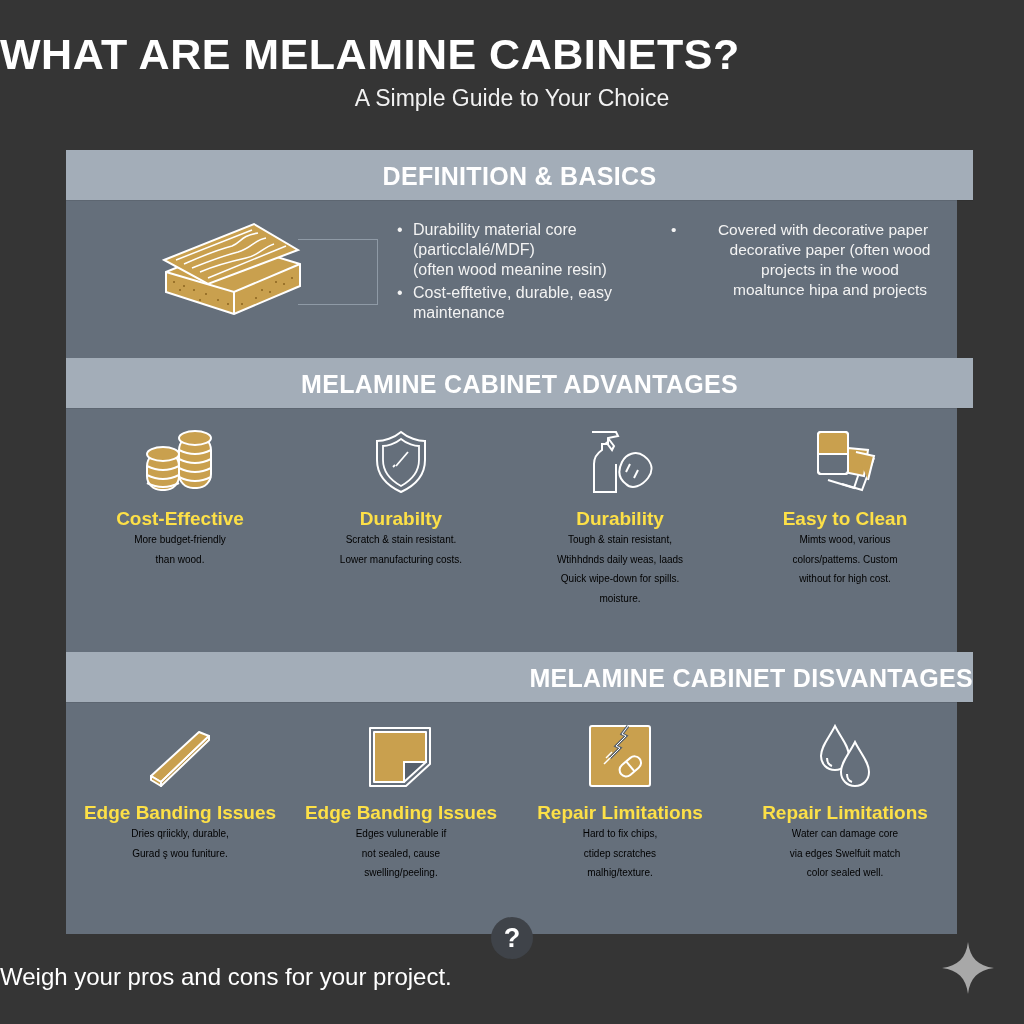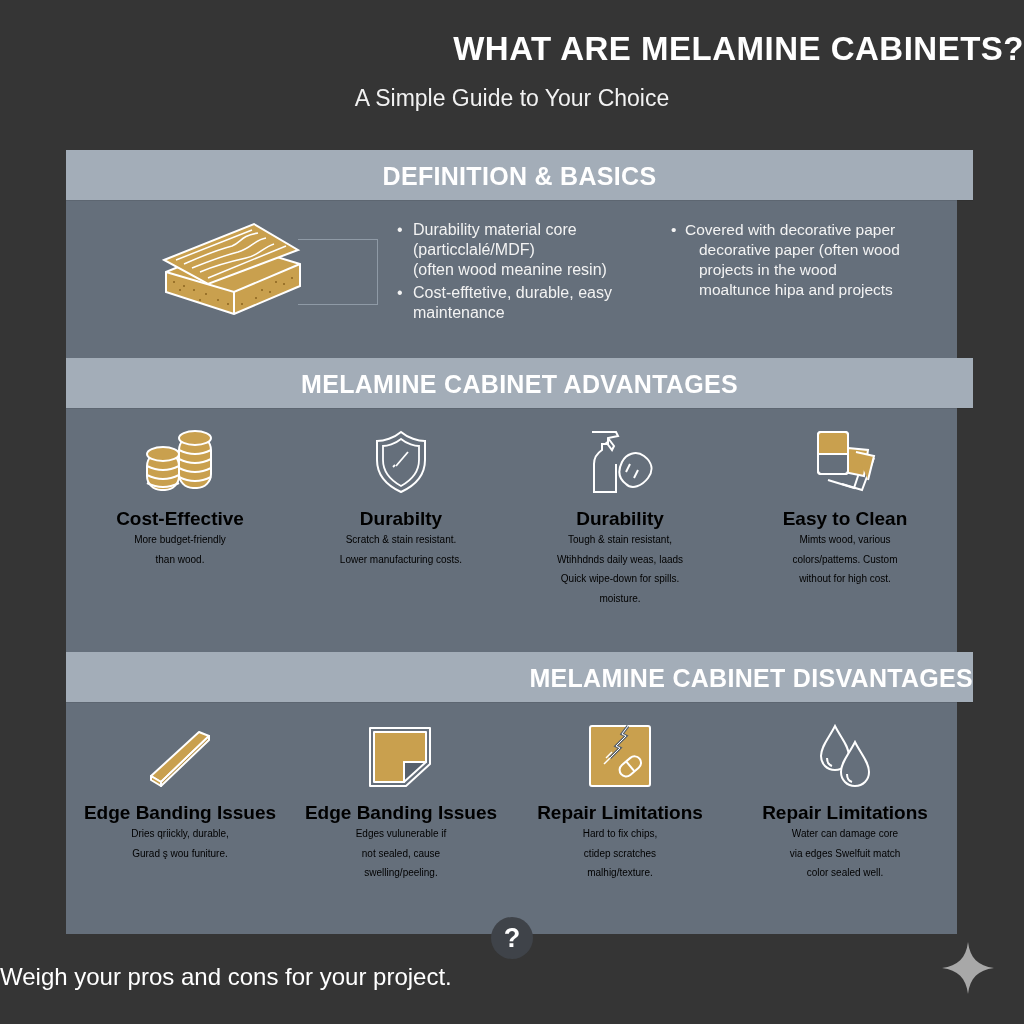--- a/index.html
+++ b/index.html
@@ -5,21 +5,21 @@
   * { box-sizing: border-box; margin: 0; padding: 0; }
   html, body { width: 1024px; height: 1024px; overflow: hidden; }
   body {
     background: #353535;
     font-family: "Liberation Sans", "DejaVu Sans", sans-serif;
     color: #ffffff;
     position: relative;
   }
   .title {
     position: absolute; left: 0; top: 30px; width: 1024px;
-    text-align: right; font-size: 33px; font-weight: bold;
+    text-align: left; font-size: 43px; font-weight: bold;
     letter-spacing: 0.5px; color: #ffffff;
   }
   .subtitle {
     position: absolute; left: 0; top: 85px; width: 1024px;
     text-align: center; font-size: 23px; color: #f2f2f2;
   }
   .panel {
     position: absolute; left: 66px; top: 150px; width: 891px; height: 784px;
     background: #656f7b;
   }
@@ -39,21 +39,21 @@
   .connector { position: absolute; left: 232px; top: 89px; width: 80px; height: 66px;
     border: 1.5px solid #8f9aa6; border-left: none; }
   .bullets { position: absolute; font-size: 16px; line-height: 20px; color: #f3f3f3; }
   .bullets .b { position: relative; padding-left: 16px; margin-bottom: 3px; }
   .bullets .b::before { content: "•"; position: absolute; left: 0; top: 0; }
   .bl-left { left: 331px; top: 70px; width: 270px; }
   .bl-right { left: 605px; top: 70px; width: 290px; }
 
   .col { position: absolute; width: 220px; text-align: center; }
   .col .ic { height: 72px; display: flex; justify-content: center; align-items: flex-end; }
-  .col .h { font-size: 19px; font-weight: bold; margin-top: 14px; color: #000000; white-space: nowrap; }
+  .col .h { font-size: 19px; font-weight: bold; margin-top: 14px; color: #fde047; white-space: nowrap; }
   .col .d { font-size: 10px; line-height: 19.5px; color: #000000; }
   .adv .col { top: 272px; }
   .dis .col { top: 566px; }
   .c1 { left: 4px; } .c2 { left: 225px; } .c3 { left: 444px; } .c4 { left: 669px; }
 
   .help {
     position: absolute; left: 491px; top: 917px; width: 42px; height: 42px;
     border-radius: 50%; background: #3f4349; color: #ffffff;
     font-size: 27px; font-weight: bold; text-align: center; line-height: 42px;
   }
@@ -115,21 +115,21 @@
       <div>(particclalé/MDF)</div>
       <div>(often wood meanine resin)</div>
     </div>
     <div class="b">
       <div>Cost-efftetive, durable, easy</div>
       <div>maintenance</div>
     </div>
   </div>
 
   <div class="bullets bl-right" style="font-size:15.5px; line-height:20px;">
-    <div class="b" style="padding-left:14px;">
+    <div class="b" style="padding-left:14px;text-align:center;">
       <div>Covered with decorative paper</div>
       <div style="padding-left:14px">decorative paper (often wood</div>
       <div style="padding-left:14px">projects in the wood</div>
       <div style="padding-left:14px">moaltunce hipa and projects</div>
     </div>
   </div>
 
   <div class="band band-adv">
     <span>MELAMINE CABINET ADVANTAGES</span>
   </div>

